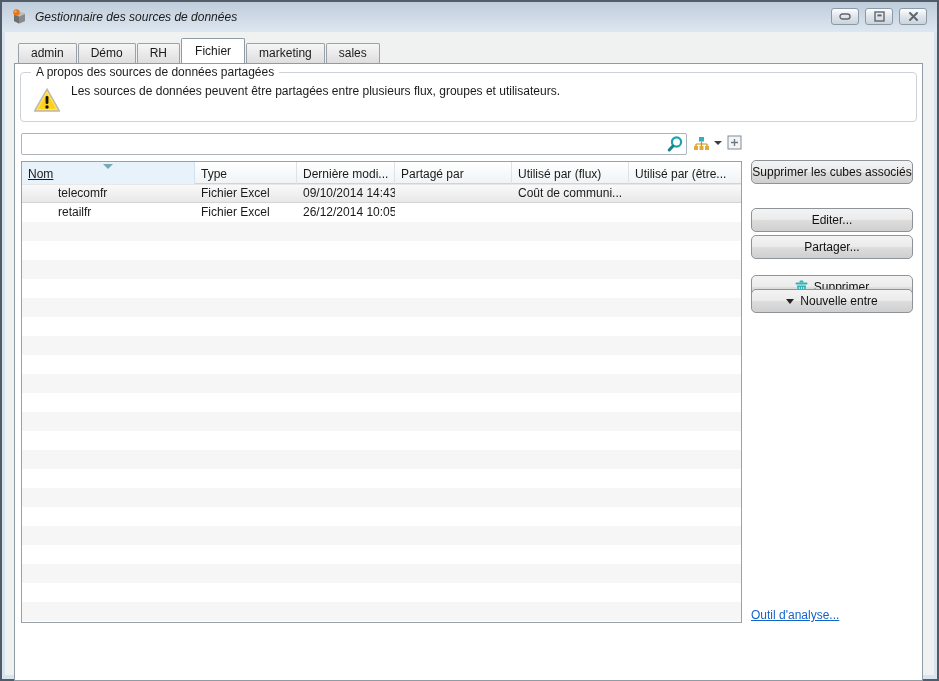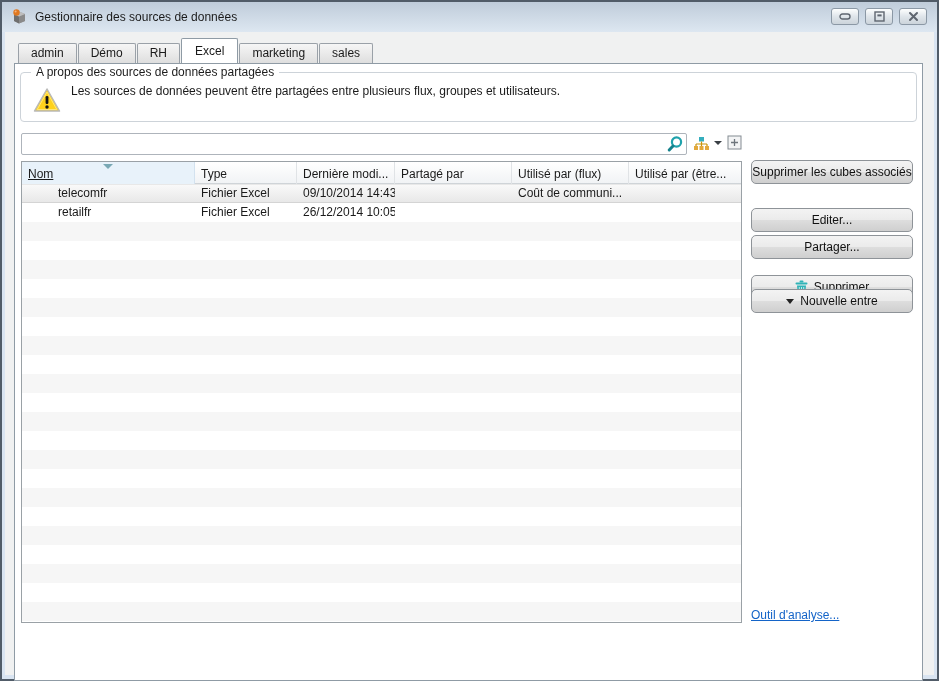--- a/index.html
+++ b/index.html
@@ -3,21 +3,21 @@
 <meta charset="utf-8">
 <style>
   * { margin:0; padding:0; box-sizing:border-box; }
   html,body { width:939px; height:681px; }
   body { font-family:"Liberation Sans","DejaVu Sans",sans-serif; font-size:12px; color:#1a1a1a; background:#fff; position:relative; }
 
   .window { position:absolute; inset:0; border:2px solid #515c68; background:#d9e4f1; }
 
   
   .titlebar { position:absolute; left:0; right:0; top:0; height:30px;
-              background:linear-gradient(#bfccda,#dde7f1); display:flex; align-items:center; }
+              background:linear-gradient(#bfccda,#dde7f1); display:flex; align-items:center;font-style:italic; }
   .app-icon { margin-left:8px; width:18px; height:18px; }
   .title-text { margin-left:7px; color:#1b1b1b; font-size:12px; }
   .win-controls { position:absolute; right:10px; top:6px; display:flex; gap:6px; }
   .win-btn { width:28px; height:17px; border:1px solid #8b98a5; border-radius:3px;
              background:linear-gradient(#fdfefe,#dfe5ea 50%,#ccd4db); display:flex; align-items:center; justify-content:center; }
 
   
   .content { position:absolute; left:3px; right:3px; top:30px; bottom:4px; background:#f0f1f1; }
 
   
@@ -106,21 +106,21 @@
       </span>
     </div>
   </div>
 
   <div class="content">
 
     <div class="tabs">
       <div class="tab">admin</div>
       <div class="tab">Démo</div>
       <div class="tab">RH</div>
-      <div class="tab active">Excel</div>
+      <div class="tab active">Fichier</div>
       <div class="tab">marketing</div>
       <div class="tab">sales</div>
     </div>
 
     <div class="panel">
 
       <div class="groupbox">
         <span class="groupbox-legend">A propos des sources de données partagées</span>
         <svg class="warn-icon" width="28" height="26" viewBox="0 0 28 26">
           <polygon points="14,2 26.5,24 1.5,24" fill="#ffd21c" stroke="#b9b9b9" stroke-width="1.5" stroke-linejoin="round"></polygon>

